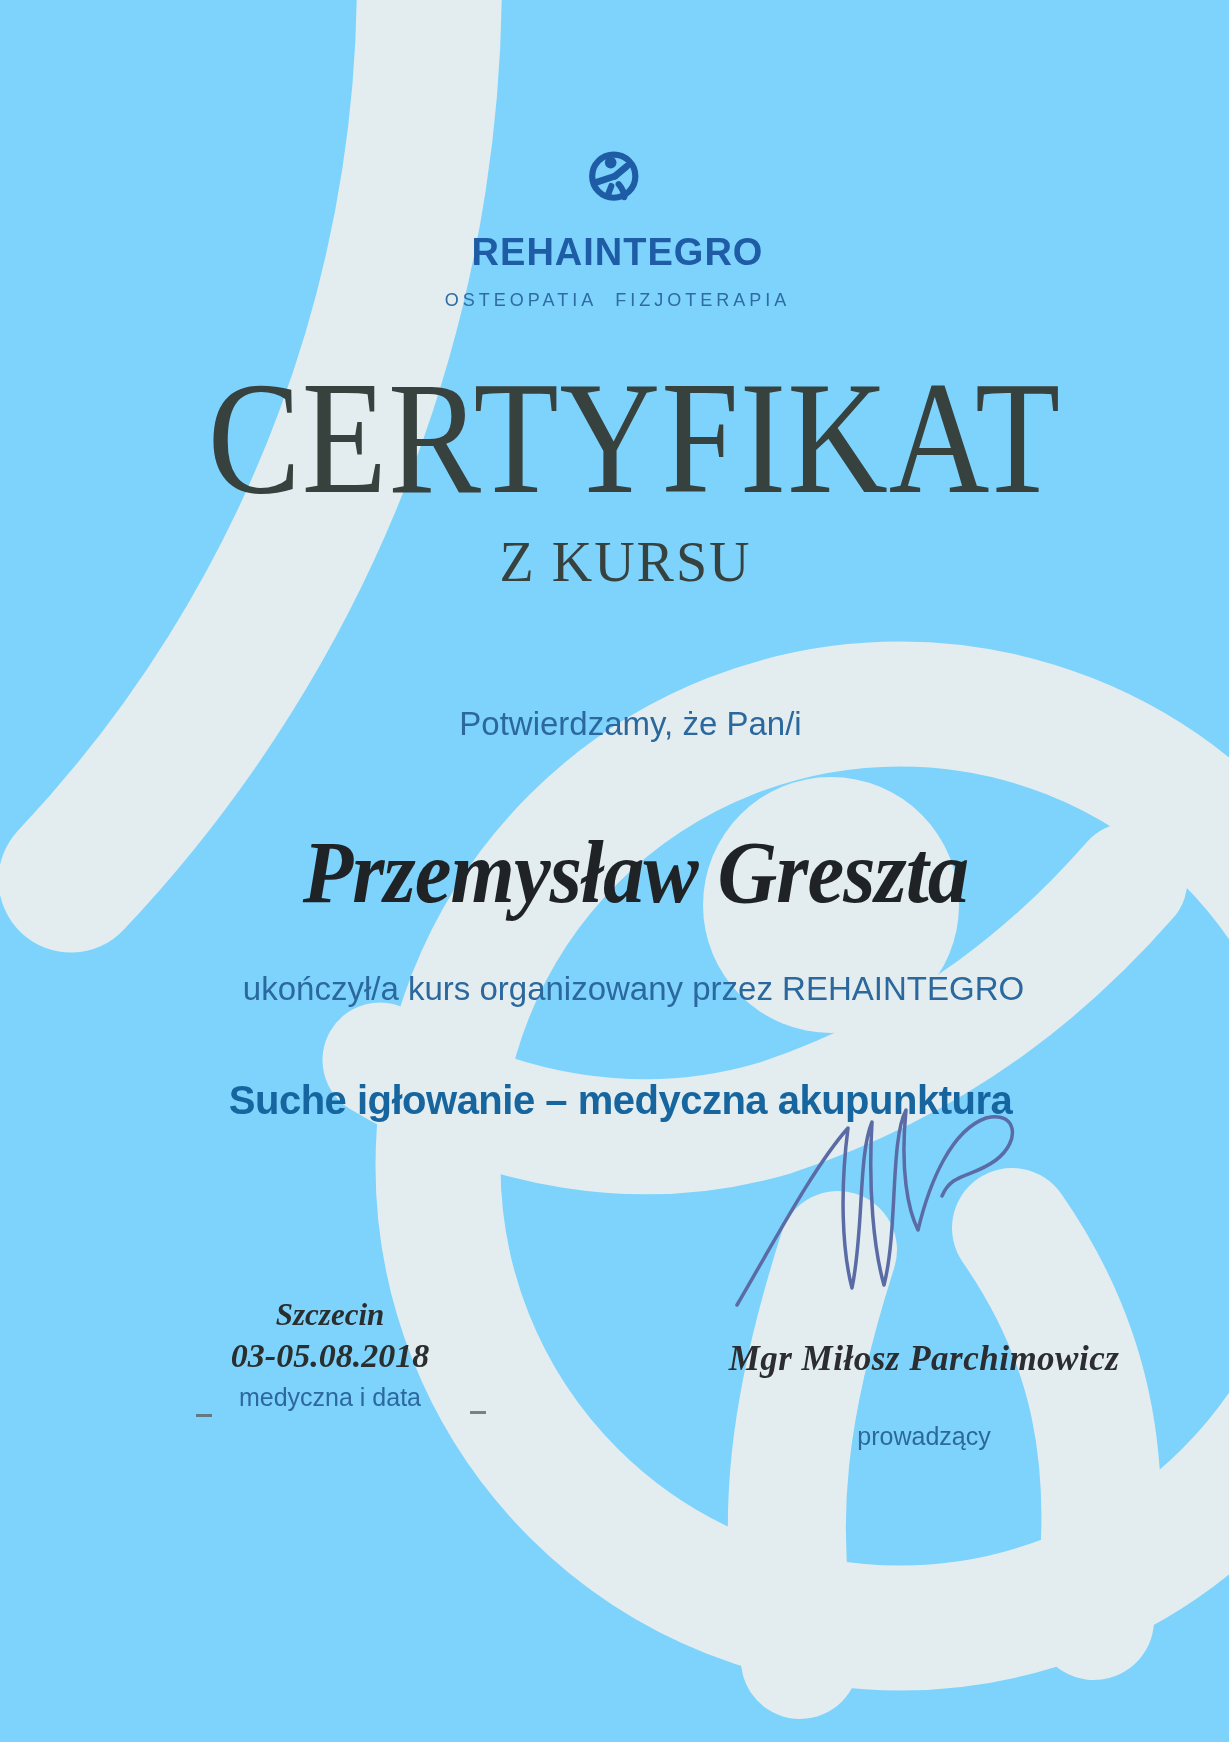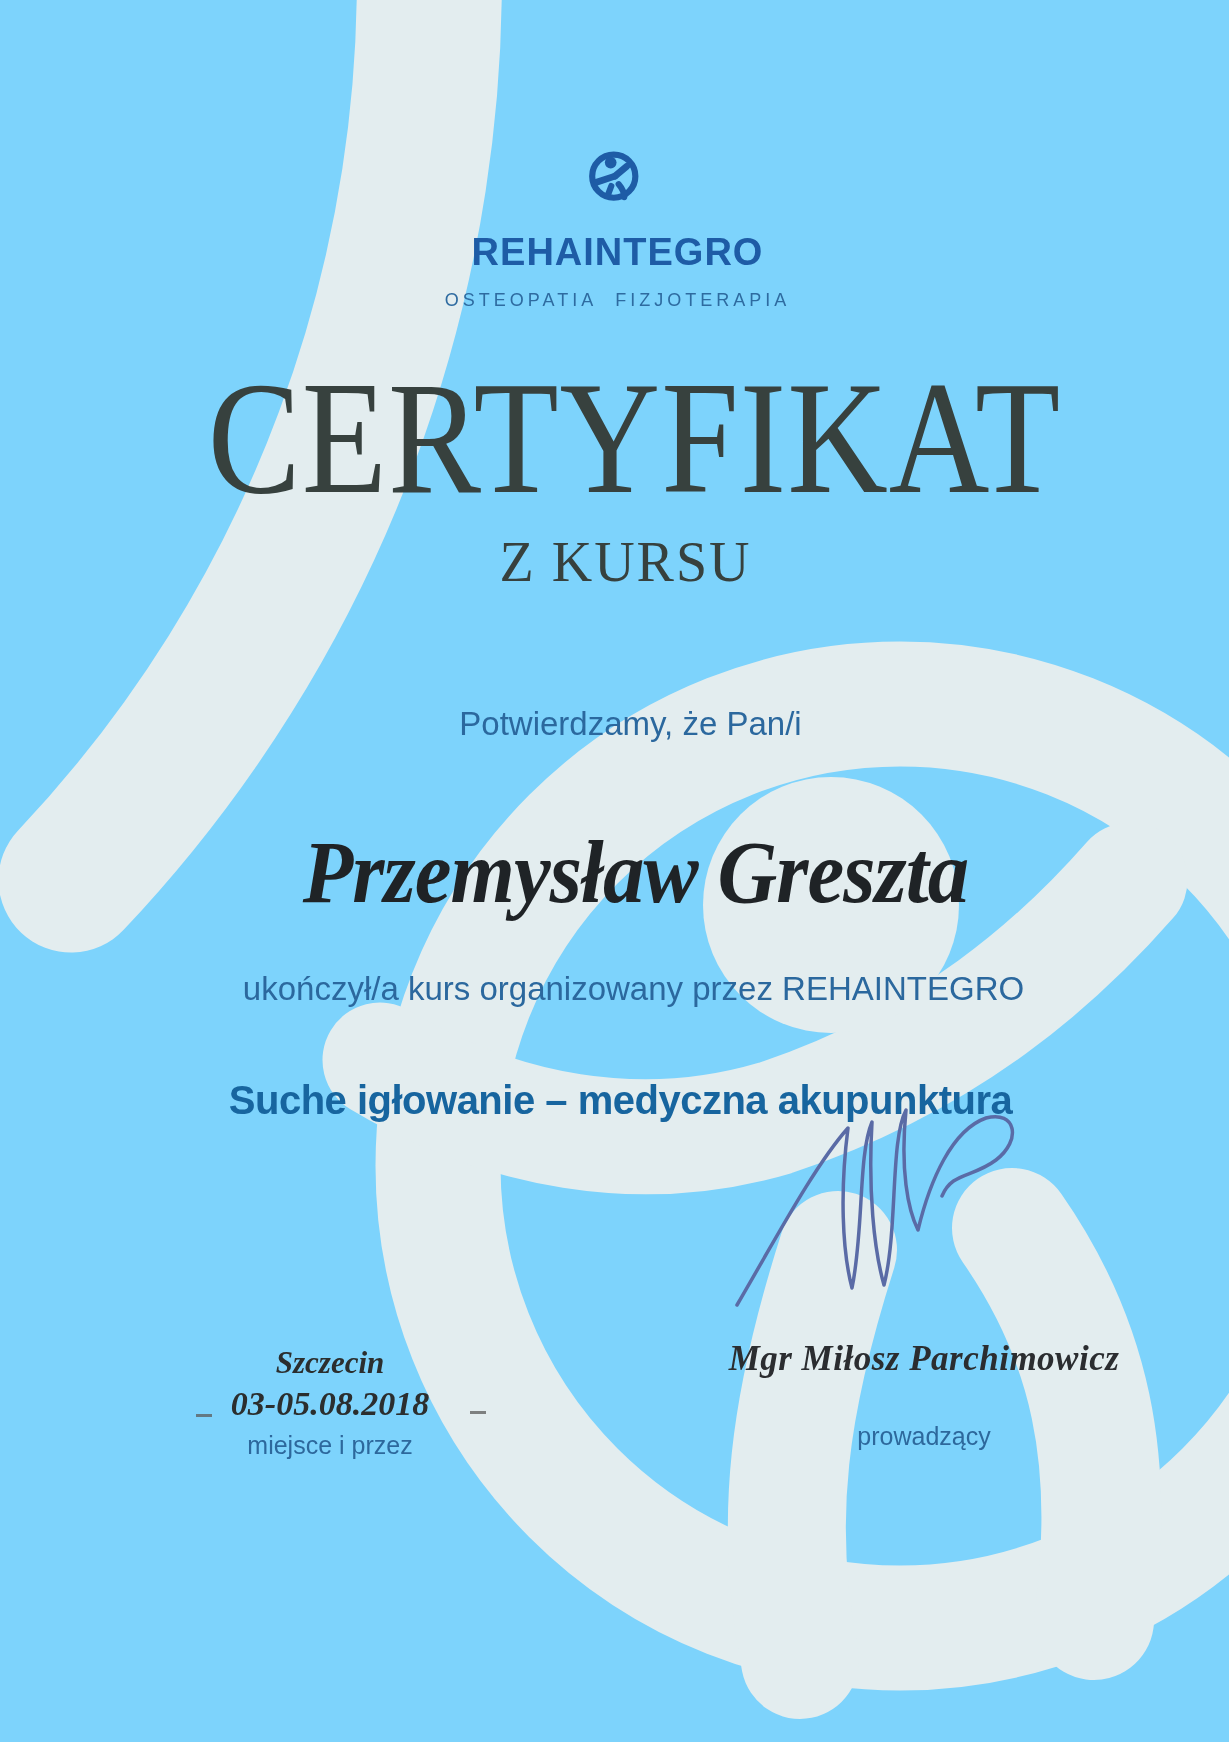--- a/index.html
+++ b/index.html
@@ -26,21 +26,21 @@
 
   .confirm{top:705px;margin-left:32px;font-size:33px;color:#2b689e;}
 
   .name{top:818px;margin-left:42px;font-family:"Liberation Serif",serif;font-style:italic;font-weight:bold;
         font-size:88px;line-height:110px;color:#1f2326;letter-spacing:-1px;transform:scaleX(.94);}
 
   .completion{top:970px;margin-left:38px;font-size:33px;color:#2b689e;}
 
   .course{top:1078px;margin-left:12px;font-size:40px;font-weight:bold;color:#17659f;letter-spacing:-0.5px;}
 
-  .col-left{position:absolute;left:140px;top:1343px;width:380px;text-align:center;z-index:2;white-space:nowrap;}
+  .col-left{position:absolute;left:140px;top:1295px;width:380px;text-align:center;z-index:2;white-space:nowrap;}
   .col-right{position:absolute;left:724px;top:1338px;width:400px;text-align:center;z-index:2;white-space:nowrap;}
   .place{font-family:"Liberation Serif",serif;font-style:italic;font-weight:bold;font-size:31px;line-height:40px;color:#2b2e2e;}
   .date{font-family:"Liberation Serif",serif;font-style:italic;font-weight:bold;font-size:34px;line-height:42px;color:#2b2e2e;text-align:center;}
   .caption{font-size:25px;line-height:40px;color:#2d689c;}
   .instructor{font-family:"Liberation Serif",serif;font-style:italic;font-weight:bold;font-size:35px;line-height:42px;
               color:#2b2d30;letter-spacing:0.5px;}
   .cap-right{margin-top:36px;}
   .dash{position:absolute;height:3px;background:#5b5b5b;opacity:.75;z-index:2;}
   .dash-l{left:196px;top:1414px;width:16px;}
   .dash-r{left:470px;top:1411px;width:16px;}
@@ -97,21 +97,21 @@
              C 316 48, 322 78, 296 98
              C 272 116, 252 110, 242 134" fill="none" stroke="#5a6ba6" stroke-width="3.5" stroke-linecap="round" stroke-linejoin="round"></path>
   </svg>
 
   <div class="dash dash-l"></div>
   <div class="dash dash-r"></div>
 
   <div class="col-left">
     <div class="place">Szczecin</div>
     <div class="date">03-05.08.2018</div>
-    <div class="caption">miejsce i przez</div>
+    <div class="caption">medyczna i data</div>
   </div>
 
   <div class="col-right">
     <div class="instructor">Mgr Miłosz Parchimowicz</div>
     <div class="caption cap-right">prowadzący</div>
   </div>
 
 </div>
 
 </body></html>

